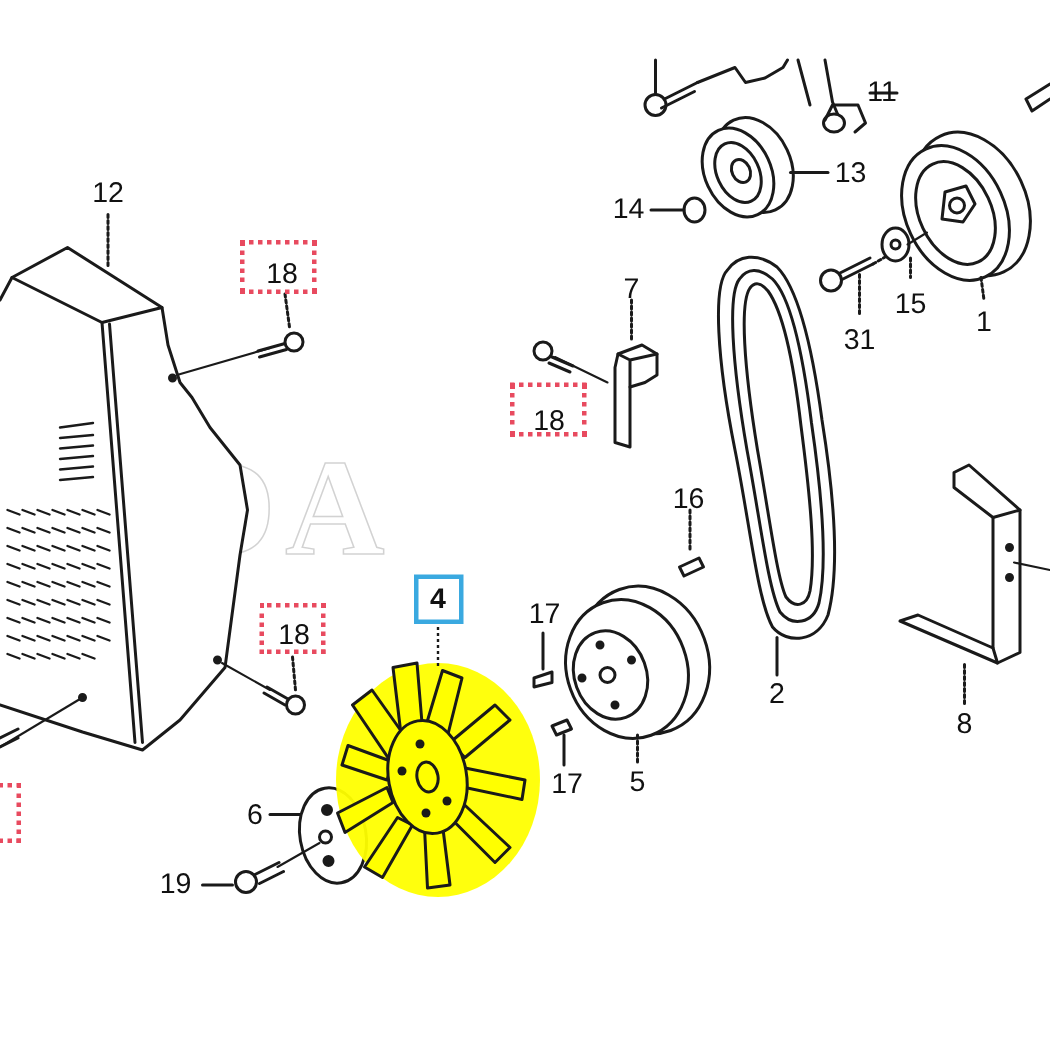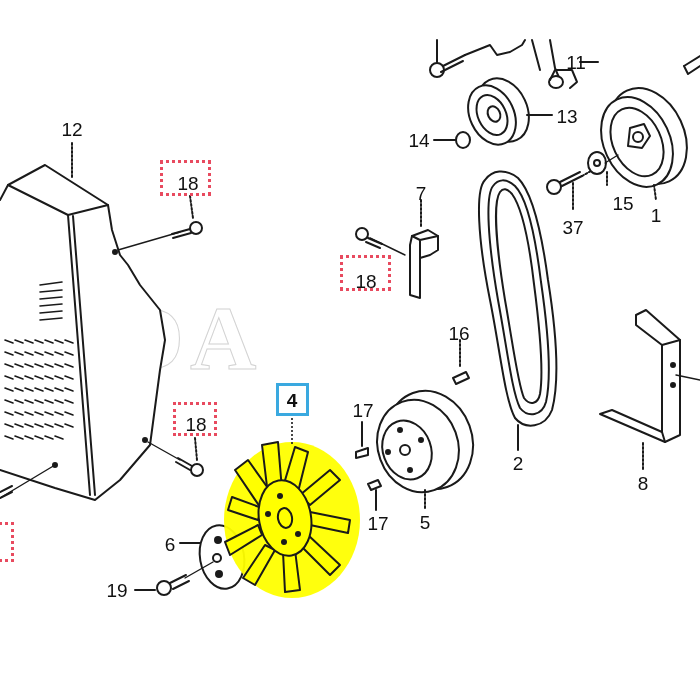--- a/index.html
+++ b/index.html
@@ -183,25 +183,25 @@
   <div class="ref-box" style="left:173px; top:402px; width:44px; height:34px;"></div>
   <div class="ref-box" style="left:-20px; top:522px; width:34px; height:40px;"></div>
 
   <div class="sel-box" style="left:276px; top:383px; width:33px; height:33px;"></div>
 
   <span class="lbl clickable" style="left:72px; top:129px;">12</span>
   <span class="lbl clickable" style="left:188px; top:183px;">18</span>
   <span class="lbl clickable" style="left:366px; top:281px;">18</span>
   <span class="lbl clickable" style="left:196px; top:424px;">18</span>
   <span class="lbl clickable" style="left:421px; top:193px;">7</span>
-  <span class="lbl clickable" style="left:576px; top:62px;">11</span>
+  <span class="lbl clickable" style="left:588px; top:62px;">11</span>
   <span class="lbl clickable" style="left:567px; top:116px;text-align:right;">13</span>
   <span class="lbl clickable" style="left:419px; top:140px;">14</span>
-  <span class="lbl clickable" style="left:573px; top:227px;">37</span>
-  <span class="lbl clickable" style="left:607px; top:203px;margin-left:16px;">15</span>
+  <span class="lbl clickable" style="left:573px; top:227px;">31</span>
+  <span class="lbl clickable" style="left:607px; top:203px;">15</span>
   <span class="lbl clickable" style="left:656px; top:215px;">1</span>
   <span class="lbl clickable" style="left:459px; top:333px;text-align:center;">16</span>
   <span class="lbl clickable" style="left:518px; top:463px;">2</span>
   <span class="lbl clickable" style="left:643px; top:483px;">8</span>
   <span class="lbl clickable" style="left:363px; top:410px;">17</span>
   <span class="lbl clickable" style="left:378px; top:523px;">17</span>
   <span class="lbl clickable" style="left:425px; top:522px;">5</span>
   <span class="lbl clickable" style="left:292px; top:400px; font-weight:bold;">4</span>
   <span class="lbl clickable" style="left:170px; top:544px;">6</span>
   <span class="lbl clickable" style="left:117px; top:590px;">19</span>

